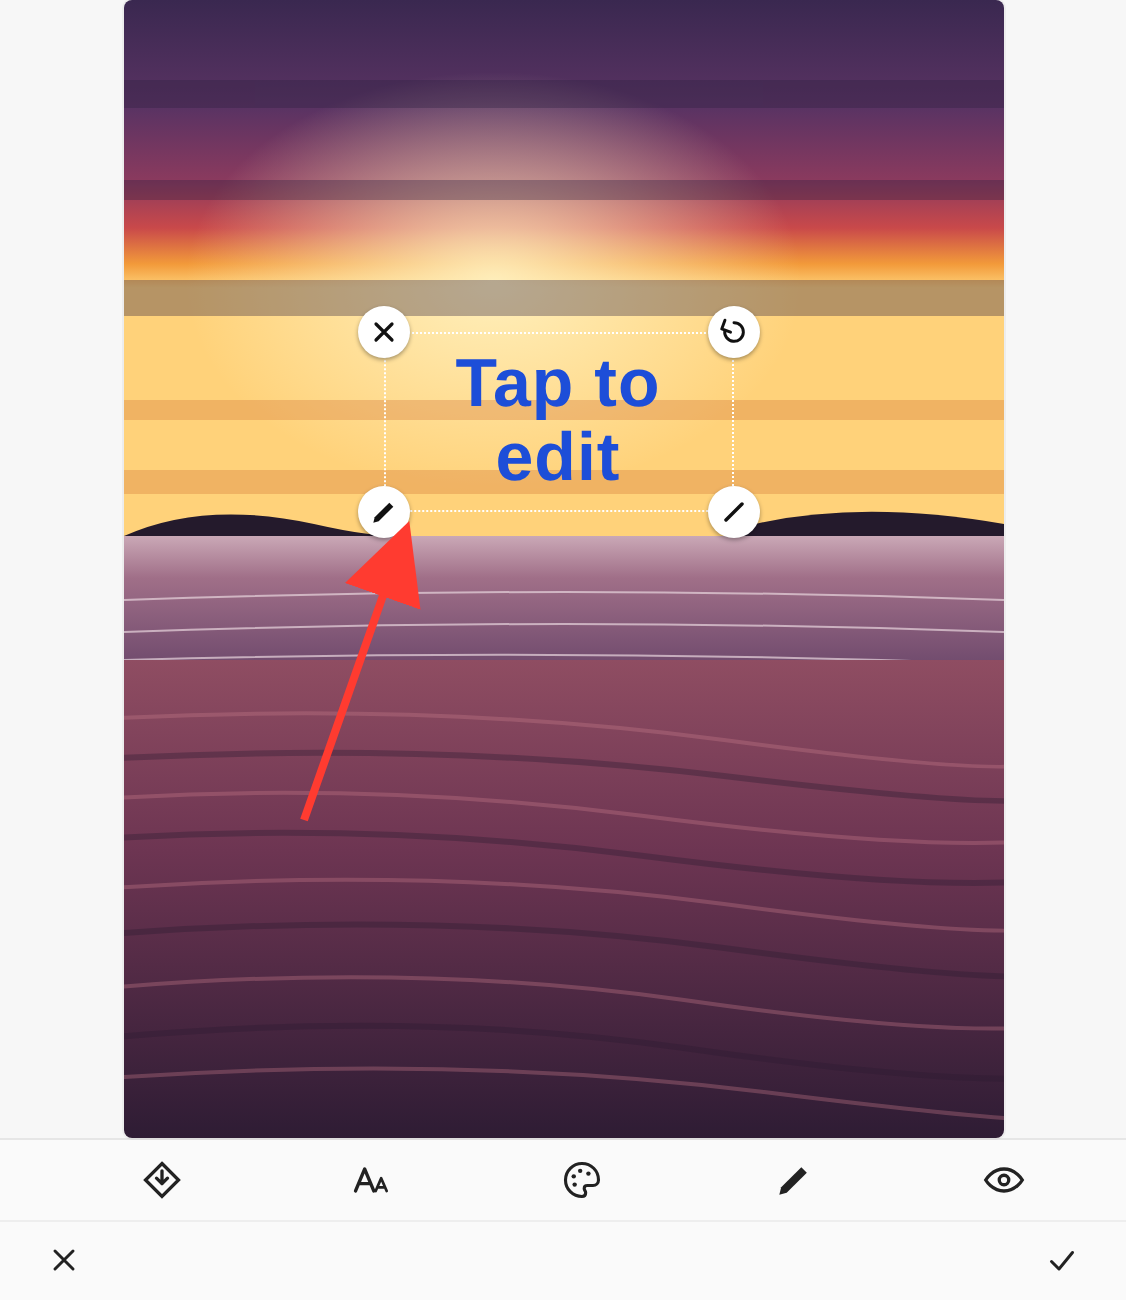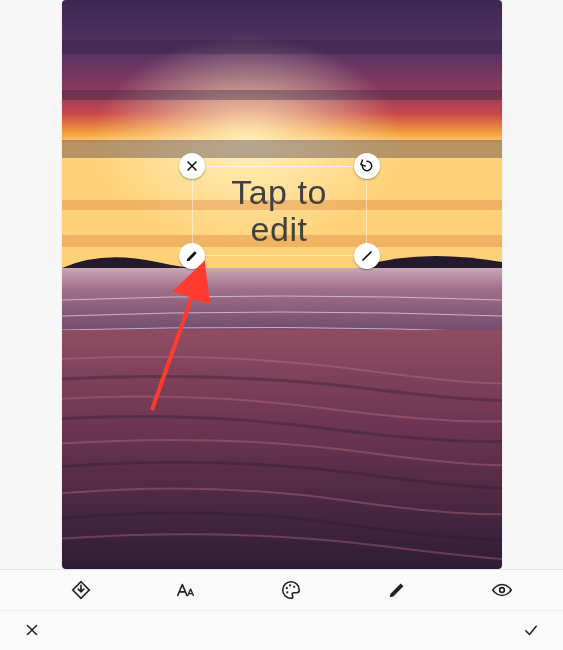--- a/index.html
+++ b/index.html
@@ -4,21 +4,21 @@
 <style>
   html,body{margin:0;padding:0;width:563px;height:650px;font-family:-apple-system,Helvetica,Arial,sans-serif;background:#fff;overflow:hidden}
   .app{width:563px;height:650px;display:flex;flex-direction:column;position:relative}
   .stage{flex:1;background:#f7f7f7;display:flex;justify-content:center;align-items:flex-start;position:relative}
   .canvas{position:relative;margin-top:0;width:440px;height:569px;overflow:hidden;border-radius:4px;box-shadow:0 0 0 1px rgba(0,0,0,.04)}
   .photo{position:absolute;inset:0}
   .photo svg{display:block;width:100%;height:100%}
   
   .overlay{position:absolute;left:130px;top:166px;width:175px;height:90px}
   .overlay-box{position:absolute;inset:0;border:1px dotted #fff;border-radius:2px}
-  .overlay-text{position:absolute;inset:0;display:flex;align-items:center;justify-content:center;text-align:center;color:#404040;font-size:34px;line-height:1.1;font-weight:400;white-space:pre-line;letter-spacing:.5px}
+  .overlay-text{position:absolute;inset:0;display:flex;align-items:center;justify-content:center;text-align:center;color:#1d4ed8;font-size:34px;line-height:1.1;font-weight:700;white-space:pre-line;letter-spacing:.5px}
   .hdl{position:absolute;width:26px;height:26px;border-radius:50%;background:#fff;display:flex;align-items:center;justify-content:center;box-shadow:0 1px 2px rgba(0,0,0,.35);color:#111}
   .hdl svg{width:16px;height:16px;display:block}
   .hdl.tl{left:-13px;top:-13px}
   .hdl.tr{right:-13px;top:-13px}
   .hdl.bl{left:-13px;bottom:-13px}
   .hdl.br{right:-13px;bottom:-13px}
   
   .anno-arrow{position:absolute;pointer-events:none}
   
   .toolbar{height:41px;border-top:1px solid #e6e6e6;display:flex;align-items:center;justify-content:space-around;padding:0 28px;background:#fafafa}

